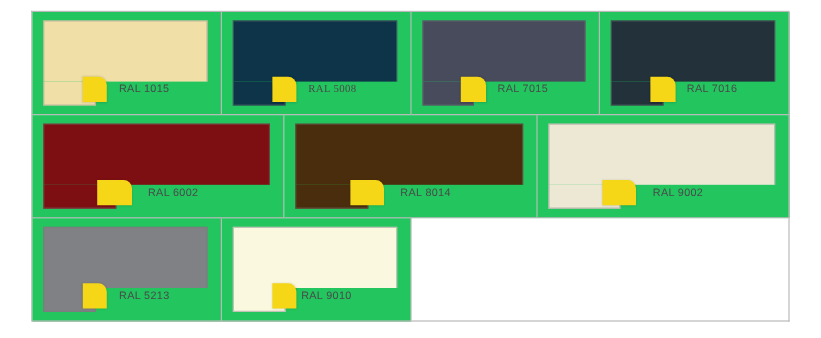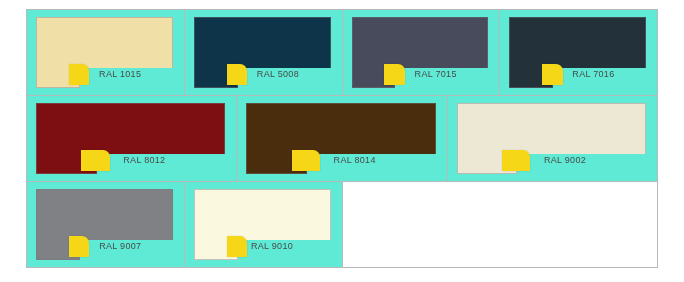--- a/index.html
+++ b/index.html
@@ -27,21 +27,21 @@
     flex-direction:row;
     width:100%;
     height:33.3333%;
   }
 
   .palette-cell{
     position:relative;
     box-sizing:border-box;
     border-right:1px solid #b9b9b9;
     border-bottom:1px solid #b9b9b9;
-    background:#5eead4;
+    background:#22c55e;
     overflow:hidden;
   }
   .palette-cell.span2{ flex:2 1 0; }
   .palette-cell.span1{ flex:1 1 0; }
 
   
   .swatch-wrap{
     position:absolute;
     left:9px; top:7px;
     right:11px; bottom:7px;
@@ -106,21 +106,21 @@
           <div class="yellow-tab" style="background: rgb(245, 215, 23);"></div>
         </div>
         <div class="ral-label" style="color: rgb(74, 74, 74);">RAL 1015</div>
       </div>
       <div class="palette-cell span1">
         <div class="swatch-wrap">
           <div class="swatch-top" style="background: rgb(14, 52, 73);"></div>
           <div class="swatch-leg" style="background: rgb(14, 52, 73);"></div>
           <div class="yellow-tab" style="background: rgb(245, 215, 23);"></div>
         </div>
-        <div class="ral-label" style="color: rgb(74, 74, 74);">RAL 5008</div>
+        <div class="ral-label" style="color: rgb(74, 74, 74); font-family: Liberation Serif, serif;">RAL 5008</div>
       </div>
       <div class="palette-cell span1">
         <div class="swatch-wrap">
           <div class="swatch-top" style="background: rgb(71, 75, 92);"></div>
           <div class="swatch-leg" style="background: rgb(71, 75, 92);"></div>
           <div class="yellow-tab" style="background: rgb(245, 215, 23);"></div>
         </div>
         <div class="ral-label" style="color: rgb(74, 74, 74);">RAL 7015</div>
       </div>
       <div class="palette-cell span1">
@@ -132,21 +132,21 @@
         <div class="ral-label" style="color: rgb(74, 74, 74); text-align: right;">RAL 7016</div>
       </div>
     </div>
     <div class="palette-row">
       <div class="palette-cell span1">
         <div class="swatch-wrap">
           <div class="swatch-top" style="background: rgb(125, 15, 19);"></div>
           <div class="swatch-leg" style="background: rgb(125, 15, 19);"></div>
           <div class="yellow-tab" style="background: rgb(245, 215, 23);"></div>
         </div>
-        <div class="ral-label" style="color: rgb(74, 74, 74);">RAL 8012</div>
+        <div class="ral-label" style="color: rgb(74, 74, 74);">RAL 6002</div>
       </div>
       <div class="palette-cell span1">
         <div class="swatch-wrap">
           <div class="swatch-top" style="background: rgb(74, 45, 12);"></div>
           <div class="swatch-leg" style="background: rgb(74, 45, 12);"></div>
           <div class="yellow-tab" style="background: rgb(245, 215, 23);"></div>
         </div>
         <div class="ral-label" style="color: rgb(74, 74, 74);">RAL 8014</div>
       </div>
       <div class="palette-cell span1 pale">
@@ -158,21 +158,21 @@
         <div class="ral-label" style="color: rgb(74, 74, 74);">RAL 9002</div>
       </div>
     </div>
     <div class="palette-row">
       <div class="palette-cell span1">
         <div class="swatch-wrap">
           <div class="swatch-top" style="background: rgb(127, 129, 132);"></div>
           <div class="swatch-leg" style="background: rgb(127, 129, 132);"></div>
           <div class="yellow-tab" style="background: rgb(245, 215, 23);"></div>
         </div>
-        <div class="ral-label" style="color: rgb(74, 74, 74);">RAL 9007</div>
+        <div class="ral-label" style="color: rgb(74, 74, 74);">RAL 5213</div>
       </div>
       <div class="palette-cell span1 pale">
         <div class="swatch-wrap">
           <div class="swatch-top" style="background: rgb(251, 248, 224);"></div>
           <div class="swatch-leg" style="background: rgb(251, 248, 224);"></div>
           <div class="yellow-tab" style="background: rgb(245, 215, 23);"></div>
         </div>
         <div class="ral-label label-inside" style="color: rgb(74, 74, 74);">RAL 9010</div>
       </div>
       <div class="palette-cell empty-cell span2" style="flex-grow: 2;"></div>

